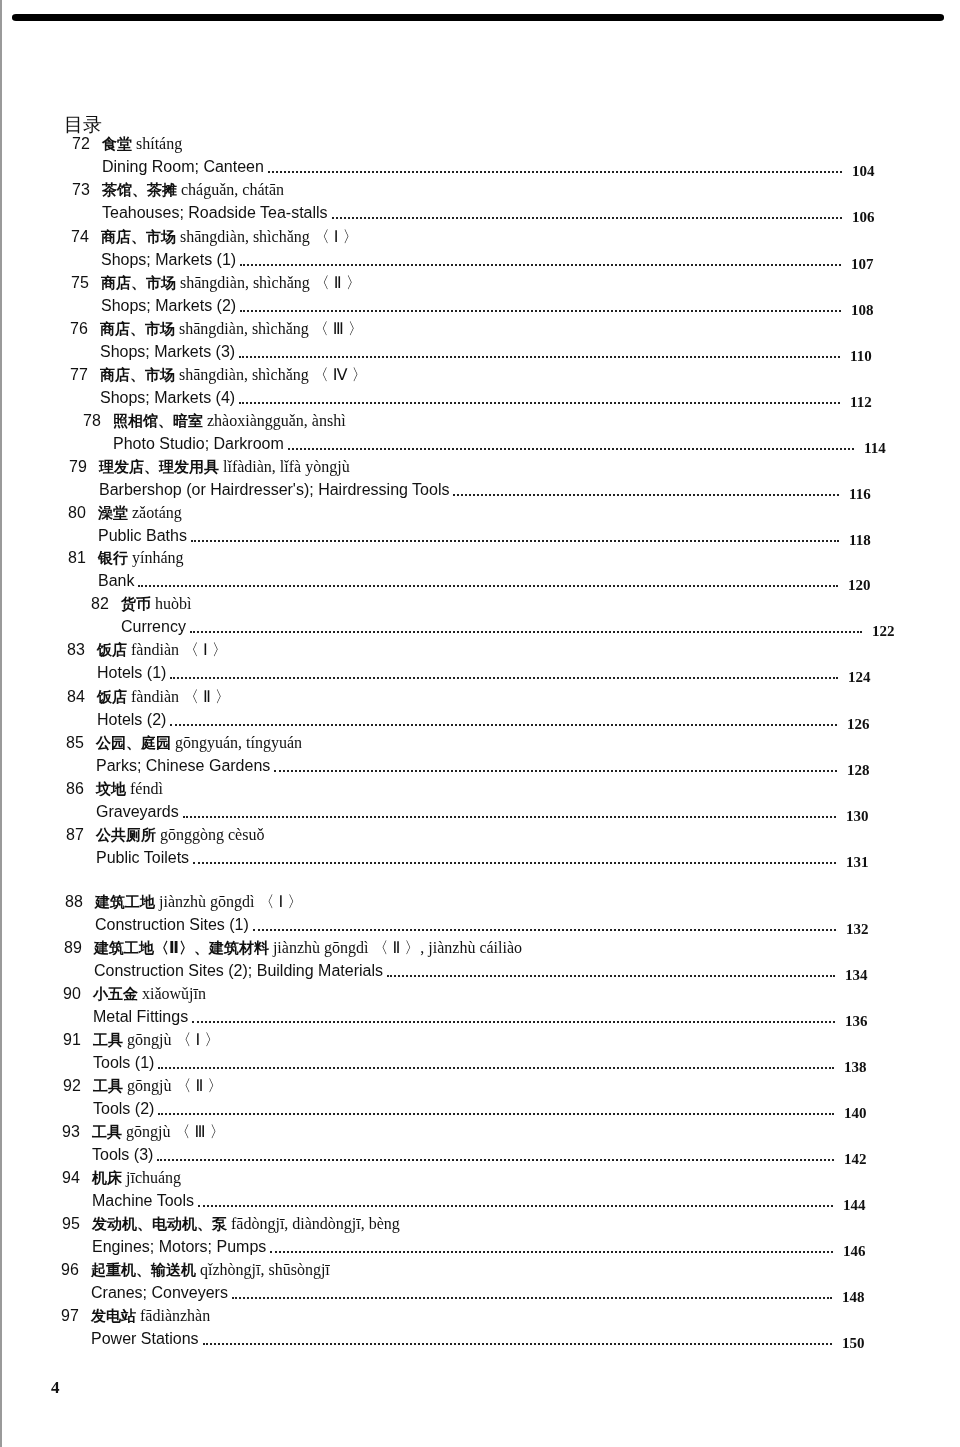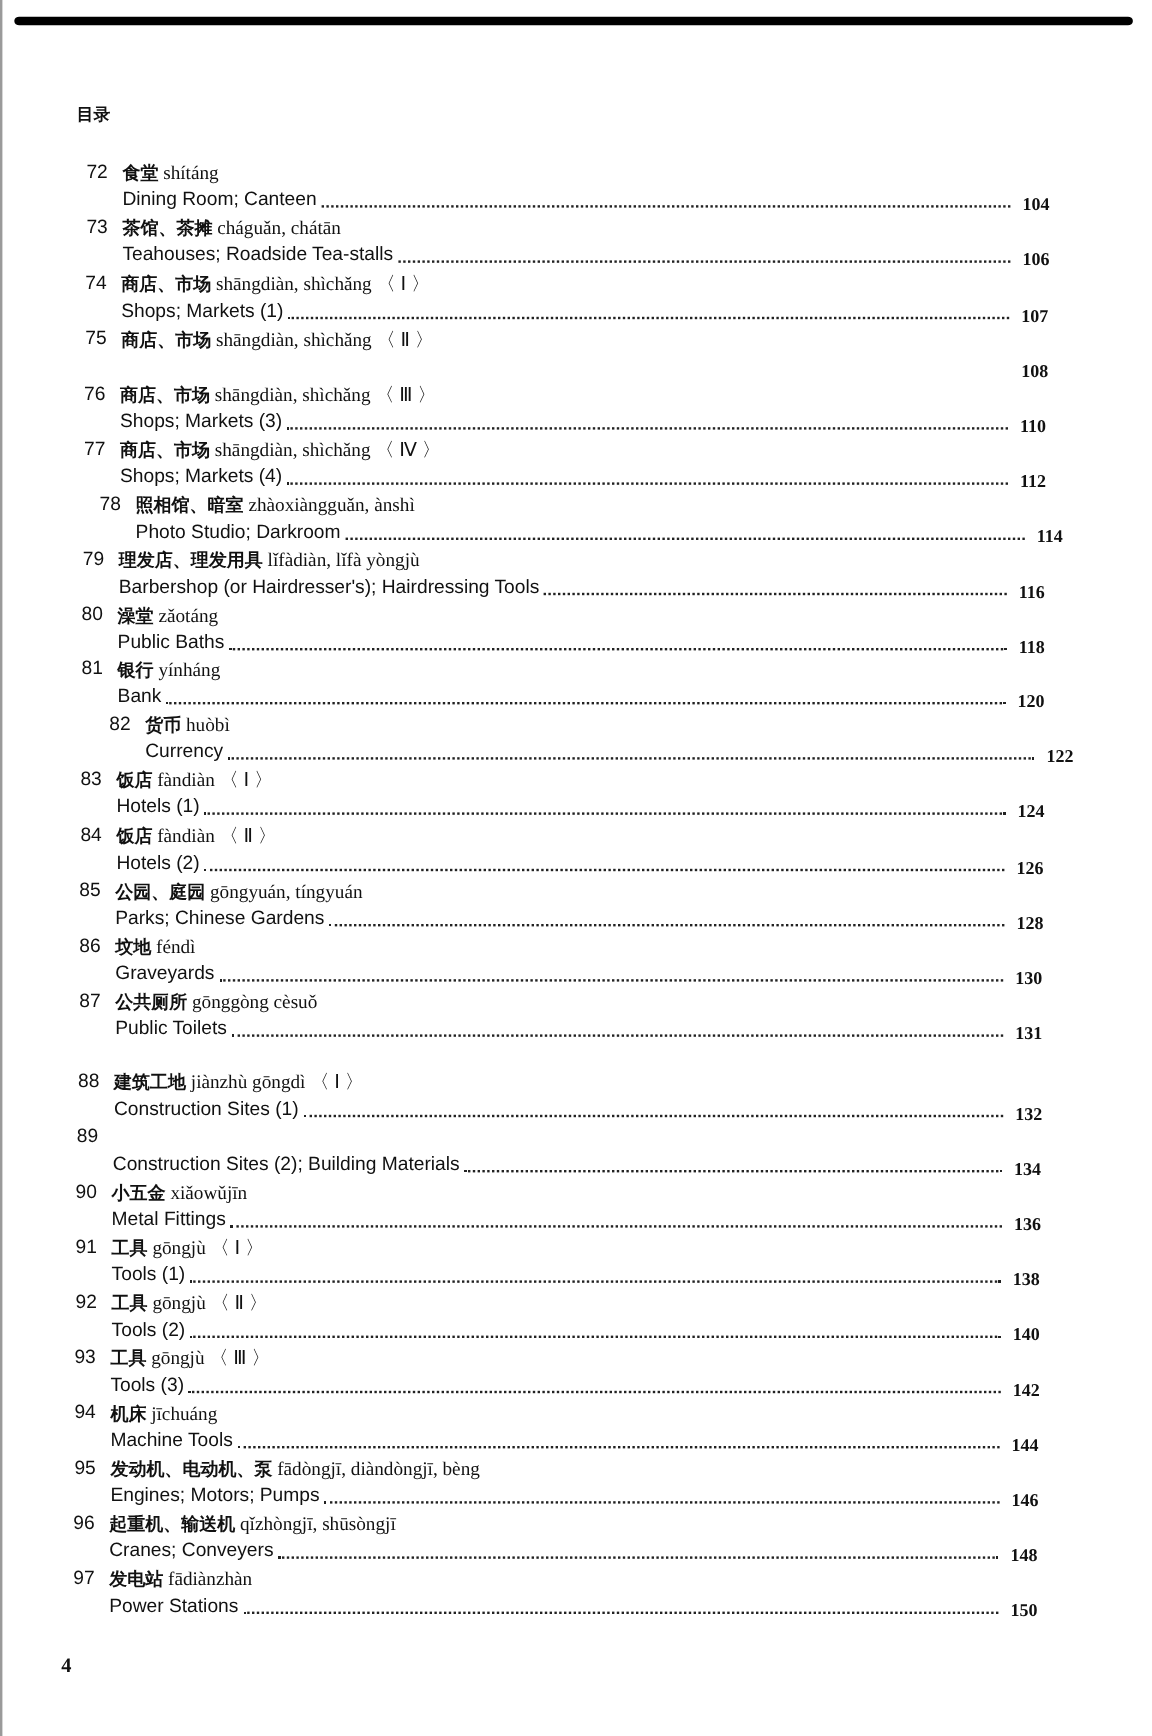--- a/index.html
+++ b/index.html
@@ -6,22 +6,22 @@
   body {
     width: 960px; height: 1447px; background: #ffffff; position: relative; overflow: hidden;
     color: #111;
   }
   .left-edge { position: absolute; left: 0; top: 0; width: 2px; height: 1447px; background: #9a9a9a; }
   .top-rule {
     position: absolute; left: 12px; top: 14px; width: 932px; height: 7px;
     background: #000; border-radius: 4px / 3px;
   }
   .section-title {
-    position: absolute; left: 64px; top: 87px;
-    font-family: "DejaVu Sans", sans-serif; font-weight: bold; font-size: 14px;
+    position: absolute; left: 64px; top: 112px;
+    font-family: "DejaVu Sans", sans-serif; font-weight: normal; font-size: 19px;
   }
   .entry { position: absolute; height: 46px; }
   .entry .num {
     position: absolute; left: 0; top: 0;
     font-family: "Liberation Sans", sans-serif; font-size: 16px; line-height: 20px;
   }
   .entry .cn-line {
     position: absolute; left: 30px; top: 0; white-space: nowrap;
     font-family: "Liberation Serif", serif; font-size: 16px; line-height: 20px;
   }
@@ -77,20 +77,24 @@
       <span class="cn-line"><span class="cn">商店、市场</span><span class="py"> shāngdiàn, shìchǎng 〈 Ⅰ 〉</span></span>
       <div class="en-line">
         <span class="en">Shops; Markets (1)</span>
         <span class="leader"></span>
       </div>
       <span class="page">107</span>
     </div>
     <div class="entry" style="left: 71px; top: 273px; width: 770px;">
       <span class="num">75</span>
       <span class="cn-line"><span class="cn">商店、市场</span><span class="py"> shāngdiàn, shìchǎng 〈 Ⅱ 〉</span></span>
+      <div class="en-line">
+        <span class="en">Shops; Markets (2)</span>
+        <span class="leader"></span>
+      </div>
       <span class="page">108</span>
     </div>
     <div class="entry" style="left: 70px; top: 319px; width: 770px;">
       <span class="num">76</span>
       <span class="cn-line"><span class="cn">商店、市场</span><span class="py"> shāngdiàn, shìchǎng 〈 Ⅲ 〉</span></span>
       <div class="en-line">
         <span class="en">Shops; Markets (3)</span>
         <span class="leader"></span>
       </div>
       <span class="page">110</span>
@@ -198,20 +202,21 @@
       <span class="num">88</span>
       <span class="cn-line"><span class="cn">建筑工地</span><span class="py"> jiànzhù gōngdì 〈 Ⅰ 〉</span></span>
       <div class="en-line">
         <span class="en">Construction Sites (1)</span>
         <span class="leader"></span>
       </div>
       <span class="page">132</span>
     </div>
     <div class="entry" style="left: 64px; top: 938px; width: 771px;">
       <span class="num">89</span>
+      <span class="cn-line"><span class="cn">建筑工地〈Ⅱ〉、建筑材料</span><span class="py"> jiànzhù gōngdì 〈 Ⅱ 〉, jiànzhù cáiliào</span></span>
       <div class="en-line">
         <span class="en">Construction Sites (2); Building Materials</span>
         <span class="leader"></span>
       </div>
       <span class="page">134</span>
     </div>
     <div class="entry" style="left: 63px; top: 984px; width: 772px;">
       <span class="num">90</span>
       <span class="cn-line"><span class="cn">小五金</span><span class="py"> xiǎowǔjīn</span></span>
       <div class="en-line">

